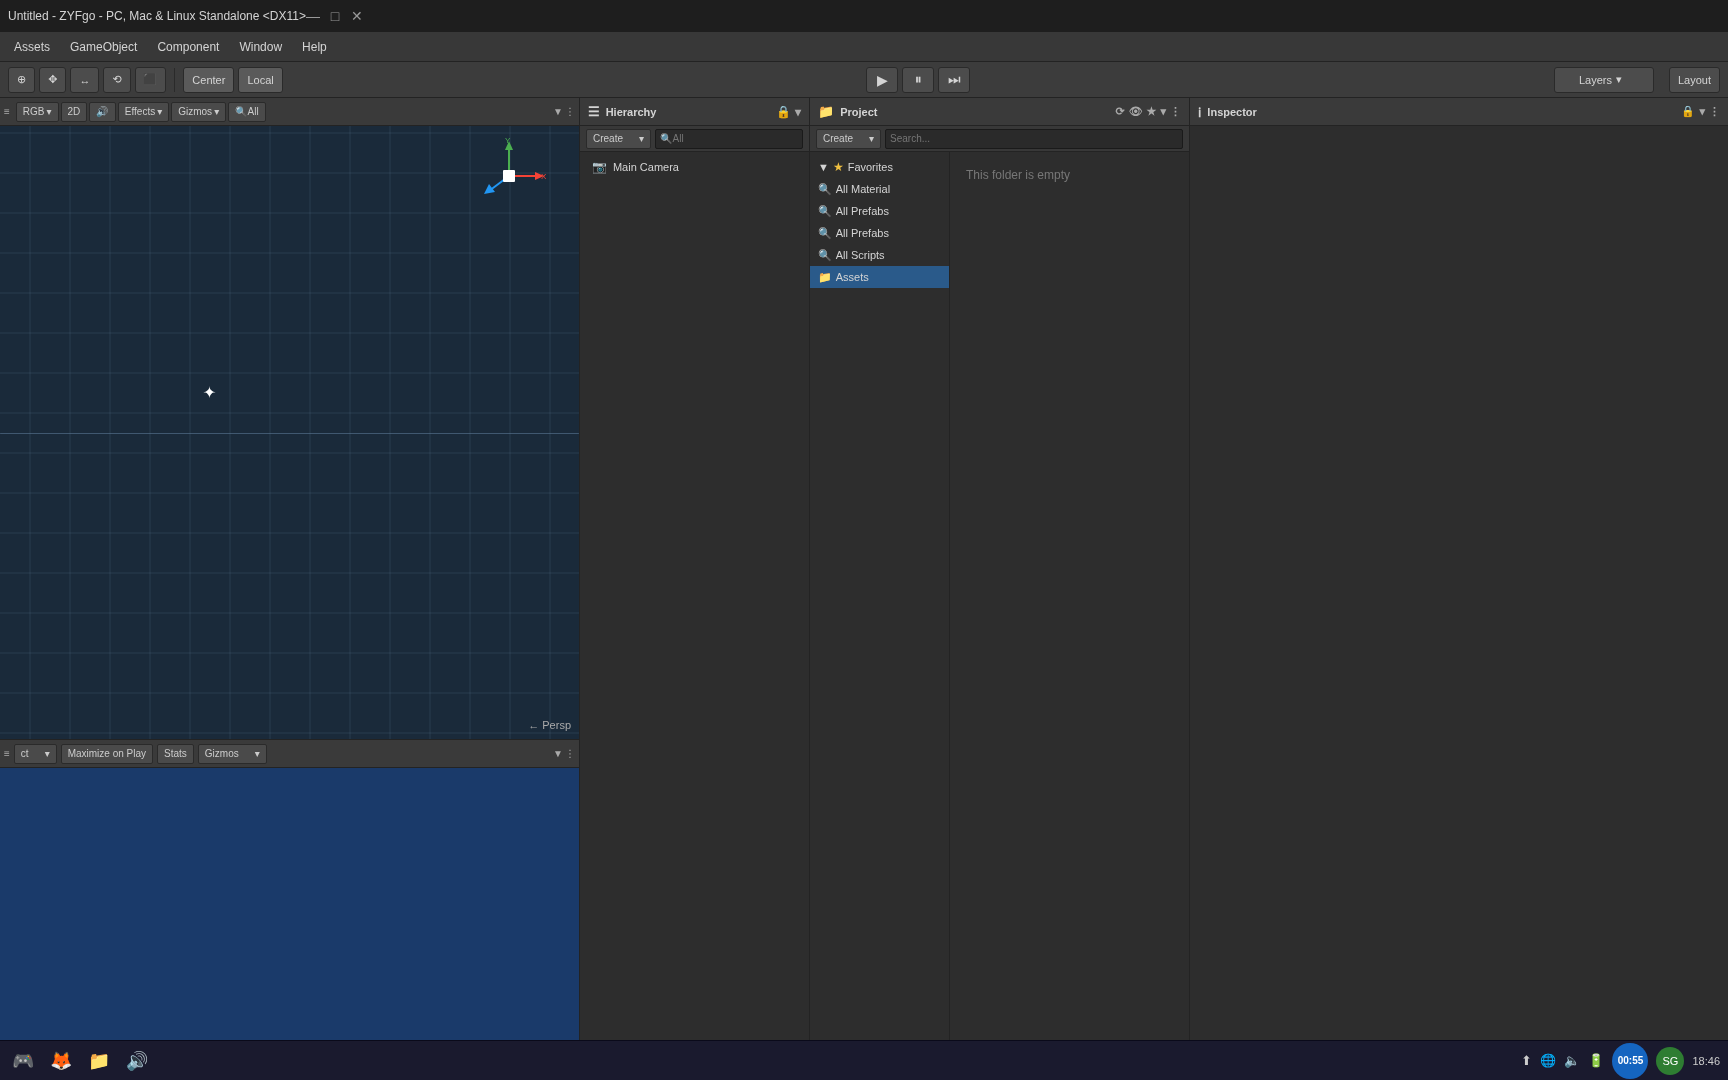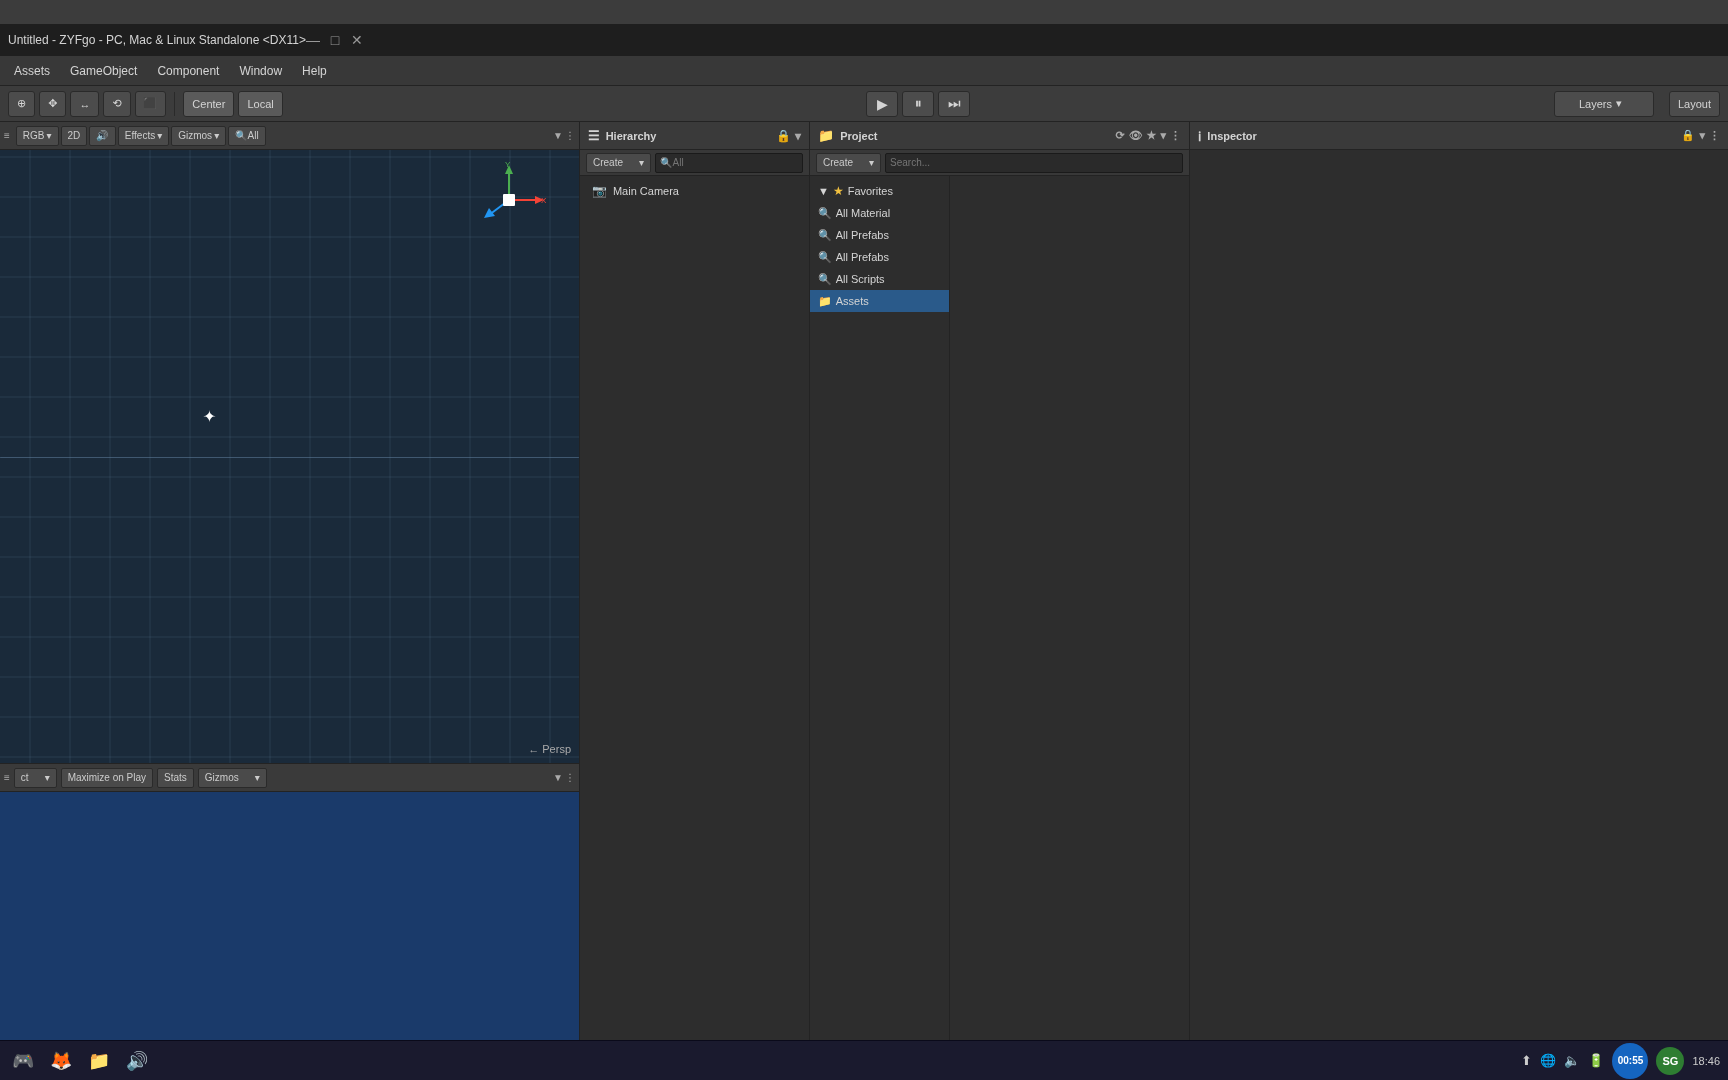--- a/index.html
+++ b/index.html
@@ -16,21 +16,20 @@
 
     
     #title-bar {
       height: 32px;
       background: #1e1e1e;
       display: flex;
       align-items: center;
       padding: 0 8px;
       color: #d4d4d4;
       font-size: 12px;
-      margin-top: 24px;
     }
     #title-controls {
       display: flex;
       gap: 8px;
     }
     .title-btn {
       width: 14px;
       height: 14px;
       display: flex;
       align-items: center;
@@ -449,21 +448,21 @@
     .user-badge {
       background: #2e7d32;
       color: white;
       border-radius: 50%;
       width: 28px;
       height: 28px;
       display: flex;
       align-items: center;
       justify-content: center;
       font-size: 11px;
-      font-weight: bold;
+      font-weight: normal;
     }
 
     
     .gizmo-svg { width: 80px; height: 80px; }
 
     
     .scene-light {
       position: absolute;
       top: 42%;
       left: 35%;
@@ -661,20 +660,23 @@
           </div>
           <div class="project-tree-item">
             <span class="search-icon">🔍</span>
             <span>All Scripts</span>
           </div>
           <div class="project-tree-item selected">
             <span class="folder-icon">📁</span>
             <span>Assets</span>
           </div>
         </div>
+        <div class="project-main">
+          <div class="empty-label">This folder is empty</div>
+        </div>
       </div>
       <div id="project-scrollbar">
         <div class="scrollbar-thumb"></div>
       </div>
     </div>
 
     <div id="inspector-panel">
       <div id="inspector-header" class="panel-header">
         <span class="panel-icon">ℹ</span>
         <span>Inspector</span>

